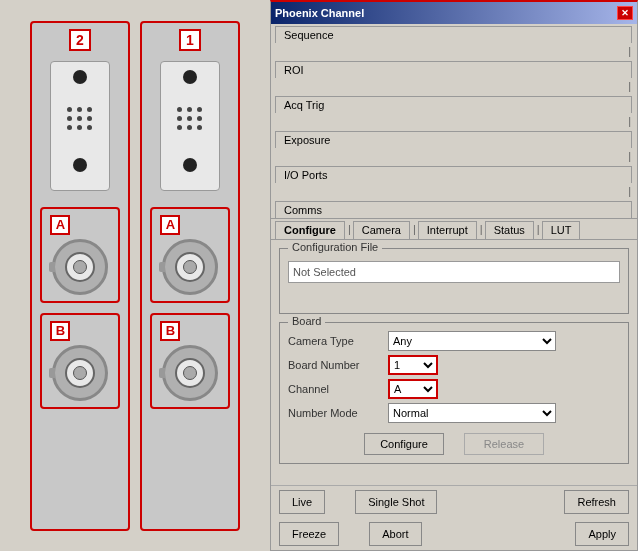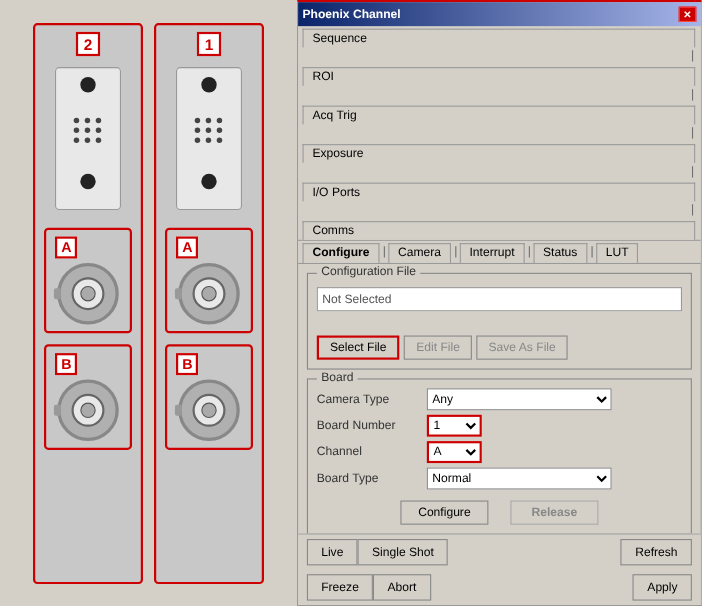--- a/index.html
+++ b/index.html
@@ -369,20 +369,21 @@
       bottom: 0;
       left: 0;
       right: 0;
       background: #d4d0c8;
       border-top: 1px solid #aaa;
     }
 
     .bottom-row {
       display: flex;
       padding: 4px 8px;
+      gap: 30px;
     }
   </style>
 </head>
 <body>
 
 <div class="left-panel">
 
   <div class="board-container">
     <div class="board">
       <div class="board-label">2</div>
@@ -497,25 +498,20 @@
     <div class="tab">Status</div>
     <span class="tab-separator">|</span>
     <div class="tab">LUT</div>
   </div>
 
   <div class="content-area">
 
     <div class="group-box">
       <span class="group-box-title">Configuration File</span>
       <div class="config-file-input" style="display: flex; align-items: center; margin-top: 6px;">Not Selected</div>
-      <div class="file-buttons">
-        <button class="btn">Select File</button>
-        <button class="btn btn-disabled" style="border: 1px solid #888; color: #888;">Edit File</button>
-        <button class="btn btn-disabled" style="border: 1px solid #888; color: #888;">Save As File</button>
-      </div>
     </div>
 
     <div class="board-group">
       <span class="group-box-title">Board</span>
 
       <div class="form-row">
         <span class="form-label">Camera Type</span>
         <select class="form-select form-select-wide">
           <option>Any</option>
         </select>
@@ -532,31 +528,31 @@
 
       <div class="form-row">
         <span class="form-label">Channel</span>
         <select class="form-select form-select-small select-with-border">
           <option>A</option>
           <option>B</option>
         </select>
       </div>
 
       <div class="form-row">
-        <span class="form-label">Board Type</span>
+        <span class="form-label">Number Mode</span>
         <select class="form-select form-select-wide">
           <option>Normal</option>
           <option>Master</option>
           <option>Slave</option>
         </select>
       </div>
 
       <div class="configure-release-row">
         <button class="btn btn-normal" style="width: 80px;">Configure</button>
-        <button class="btn btn-disabled" style="width: 80px; color: #888; font-weight: bold;">Release</button>
+        <button class="btn btn-disabled" style="width: 80px; color: #888;">Release</button>
       </div>
     </div>
   </div>
 
   <div class="bottom-buttons-wrapper">
     <div class="bottom-row">
       <button class="btn-bottom">Live</button>
       <button class="btn-bottom">Single Shot</button>
       <div style="flex:1"></div>
       <button class="btn-bottom">Refresh</button>

